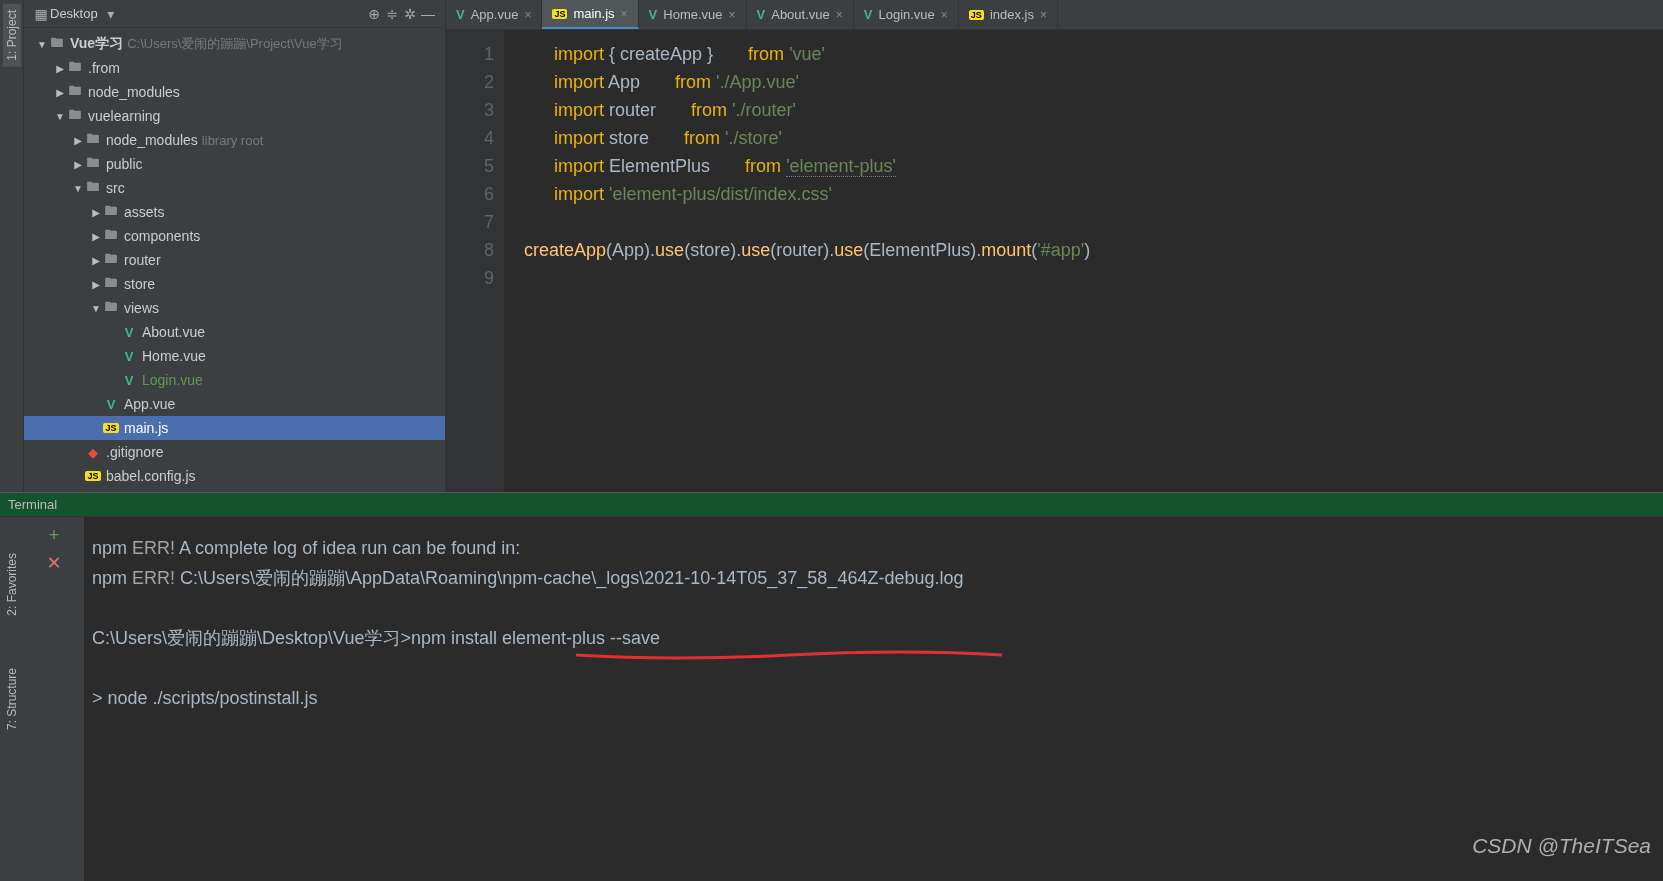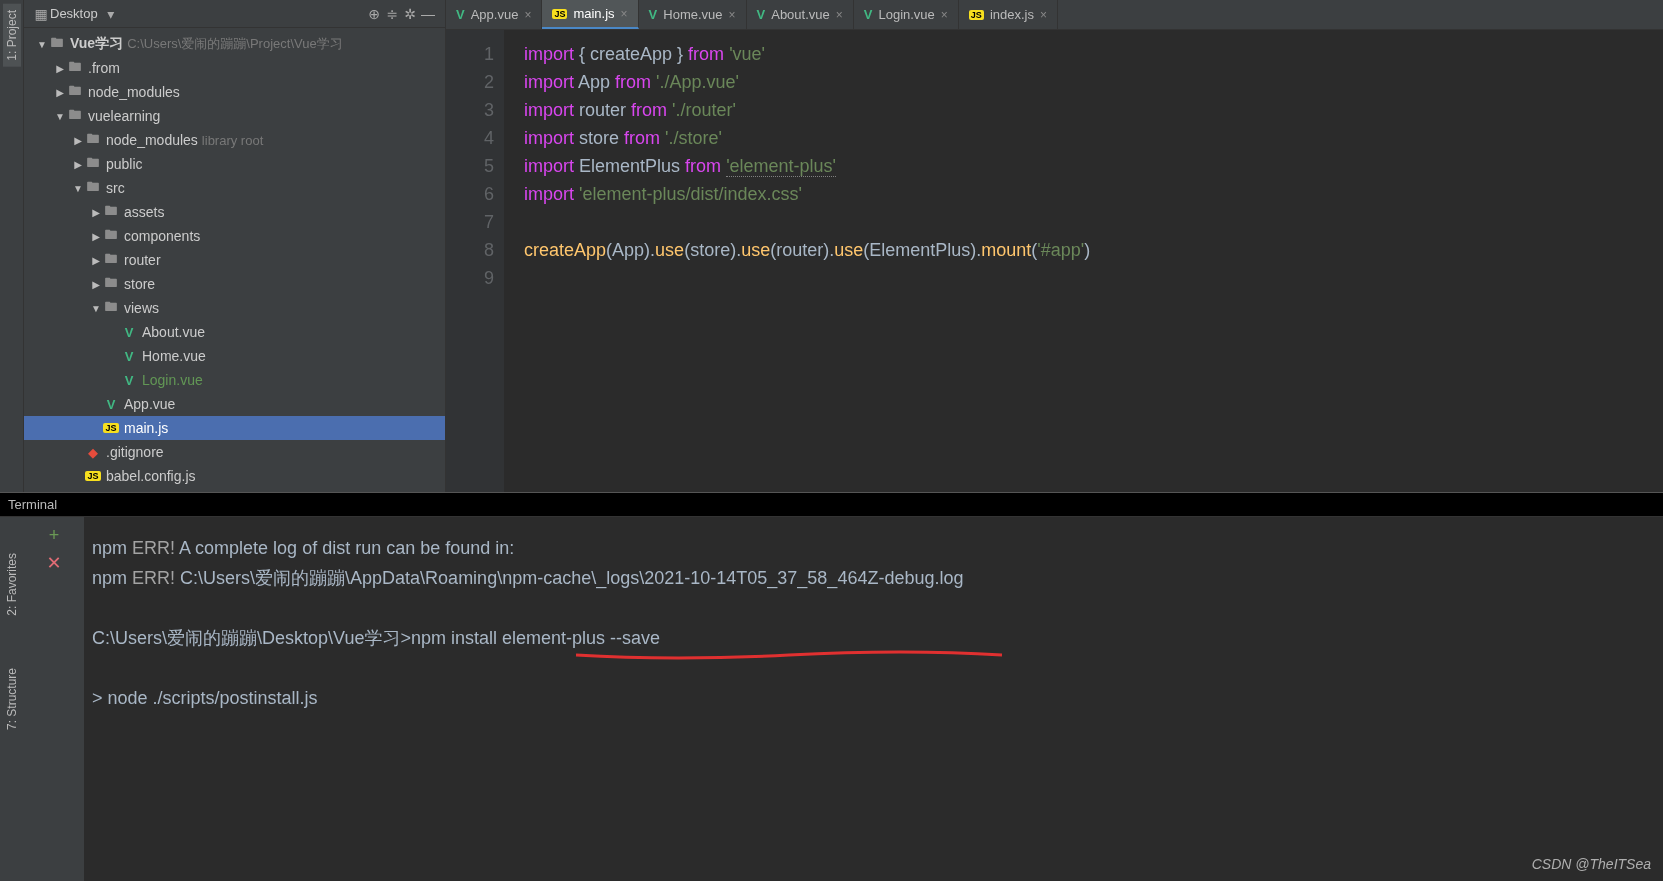--- a/index.html
+++ b/index.html
@@ -30,35 +30,35 @@
 .editor { flex:1; display:flex; flex-direction:column; background:#2b2b2b; }
 .tabs { height:30px; background:#3c3f41; display:flex; align-items:stretch; border-bottom:1px solid #333; }
 .tab { display:flex; align-items:center; padding:0 10px; gap:6px; color:#bbb; font-size:13px; border-right:1px solid #333; cursor:pointer; }
 .tab.active { background:#515658; color:#fff; border-bottom:2px solid #4a88c7; }
 .tab-close { color:#888; font-size:12px; }
 .code-area { flex:1; display:flex; font-family:Consolas,"Courier New",monospace; font-size:18px; line-height:28px; }
 .gutter { width:58px; background:#313335; color:#606366; text-align:right; padding:10px 10px 0 0; user-select:none; }
 .gutter div { height:28px; }
 .code { flex:1; padding:10px 0 0 20px; white-space:pre; color:#a9b7c6; position:relative; }
 .code .row { height:28px; }
-.kw { color:#d946ef; }
+.kw { color:#eab308;margin-left:30px; }
 .str { color:#6a8759; }
 .fn { color:#ffc66d; }
 .id { color:#a9b7c6; }
 .pu { color:#a9b7c6; }
 .und { border-bottom:1px dotted #808080; }
-.terminal-header { height:24px; background:#000000; display:flex; align-items:center; padding-left:8px; font-size:13px; color:#bbb; border-bottom:1px solid #333; }
+.terminal-header { height:24px; background:#14532d; display:flex; align-items:center; padding-left:8px; font-size:13px; color:#bbb; border-bottom:1px solid #333; }
 .terminal-body { flex:1; display:flex; background:#2b2b2b; }
 .terminal-gutter { width:60px; background:#3c3f41; display:flex; flex-direction:column; align-items:center; padding-top:8px; gap:8px; }
 .term-btn { width:20px; height:20px; display:flex; align-items:center; justify-content:center; font-size:18px; cursor:pointer; }
 .term-btn.plus { color:#6a9955; }
 .term-btn.close { color:#e06c75; }
 .terminal-content { flex:1; padding:16px 8px 8px 8px; font-family:Consolas,"Courier New",monospace; font-size:18px; line-height:30px; color:#bbb; position:relative; }
 .terminal-content .err { color:#a3a3a3; }
-.watermark { position:absolute; bottom:2px; right:12px; color:#cfcfcf; font-size:14px; font-style:italic; opacity:0.8; }
+.watermark { position:absolute; bottom:20px; right:12px; color:#cfcfcf; font-size:21px; font-style:italic; opacity:0.8; }
 .underline-svg { position:absolute; pointer-events:none; }
 .sidebar-tabs-left-lower { width:24px; background:#3c3f41; display:flex; flex-direction:column; align-items:center; gap:40px; padding-top:30px; }
 </style>
 </head>
 <body>
 
 <div class="root">
   <div class="upper">
     <div class="sidebar-tabs-left">
       <div class="vtab active">1: Project</div>
@@ -236,21 +236,21 @@
         <div class="vtab">7: Structure</div>
       </div>
       <div class="terminal-gutter">
         <div class="term-btn plus">+</div>
         <div class="term-btn close">✕</div>
       </div>
       <div class="terminal-content" id="terminal">
         <svg class="underline-svg" style="left:490px; top:130px;" width="430" height="20">
           <path d="M2 8 Q 100 14 215 8 T 428 8" stroke="#e03030" stroke-width="3" fill="none"></path>
         </svg>
-        <div><span class="id">npm </span><span class="err">ERR!</span><span class="id"> A complete log of dist run can be found in:</span></div>
+        <div><span class="id">npm </span><span class="err">ERR!</span><span class="id"> A complete log of idea run can be found in:</span></div>
           <div><span class="id">npm </span><span class="err">ERR!</span><span class="id">     C:\Users\爱闹的蹦蹦\AppData\Roaming\npm-cache\_logs\2021-10-14T05_37_58_464Z-debug.log</span></div>
           <div>&nbsp;</div>
           <div><span class="id">C:\Users\爱闹的蹦蹦\Desktop\Vue学习&gt;npm install element-plus --save</span></div>
           <div>&nbsp;</div>
           <div><span class="id">&gt; node ./scripts/postinstall.js</span></div>
           <div class="watermark">CSDN @TheITSea</div>
       </div>
     </div>
   </div>
 </div>

